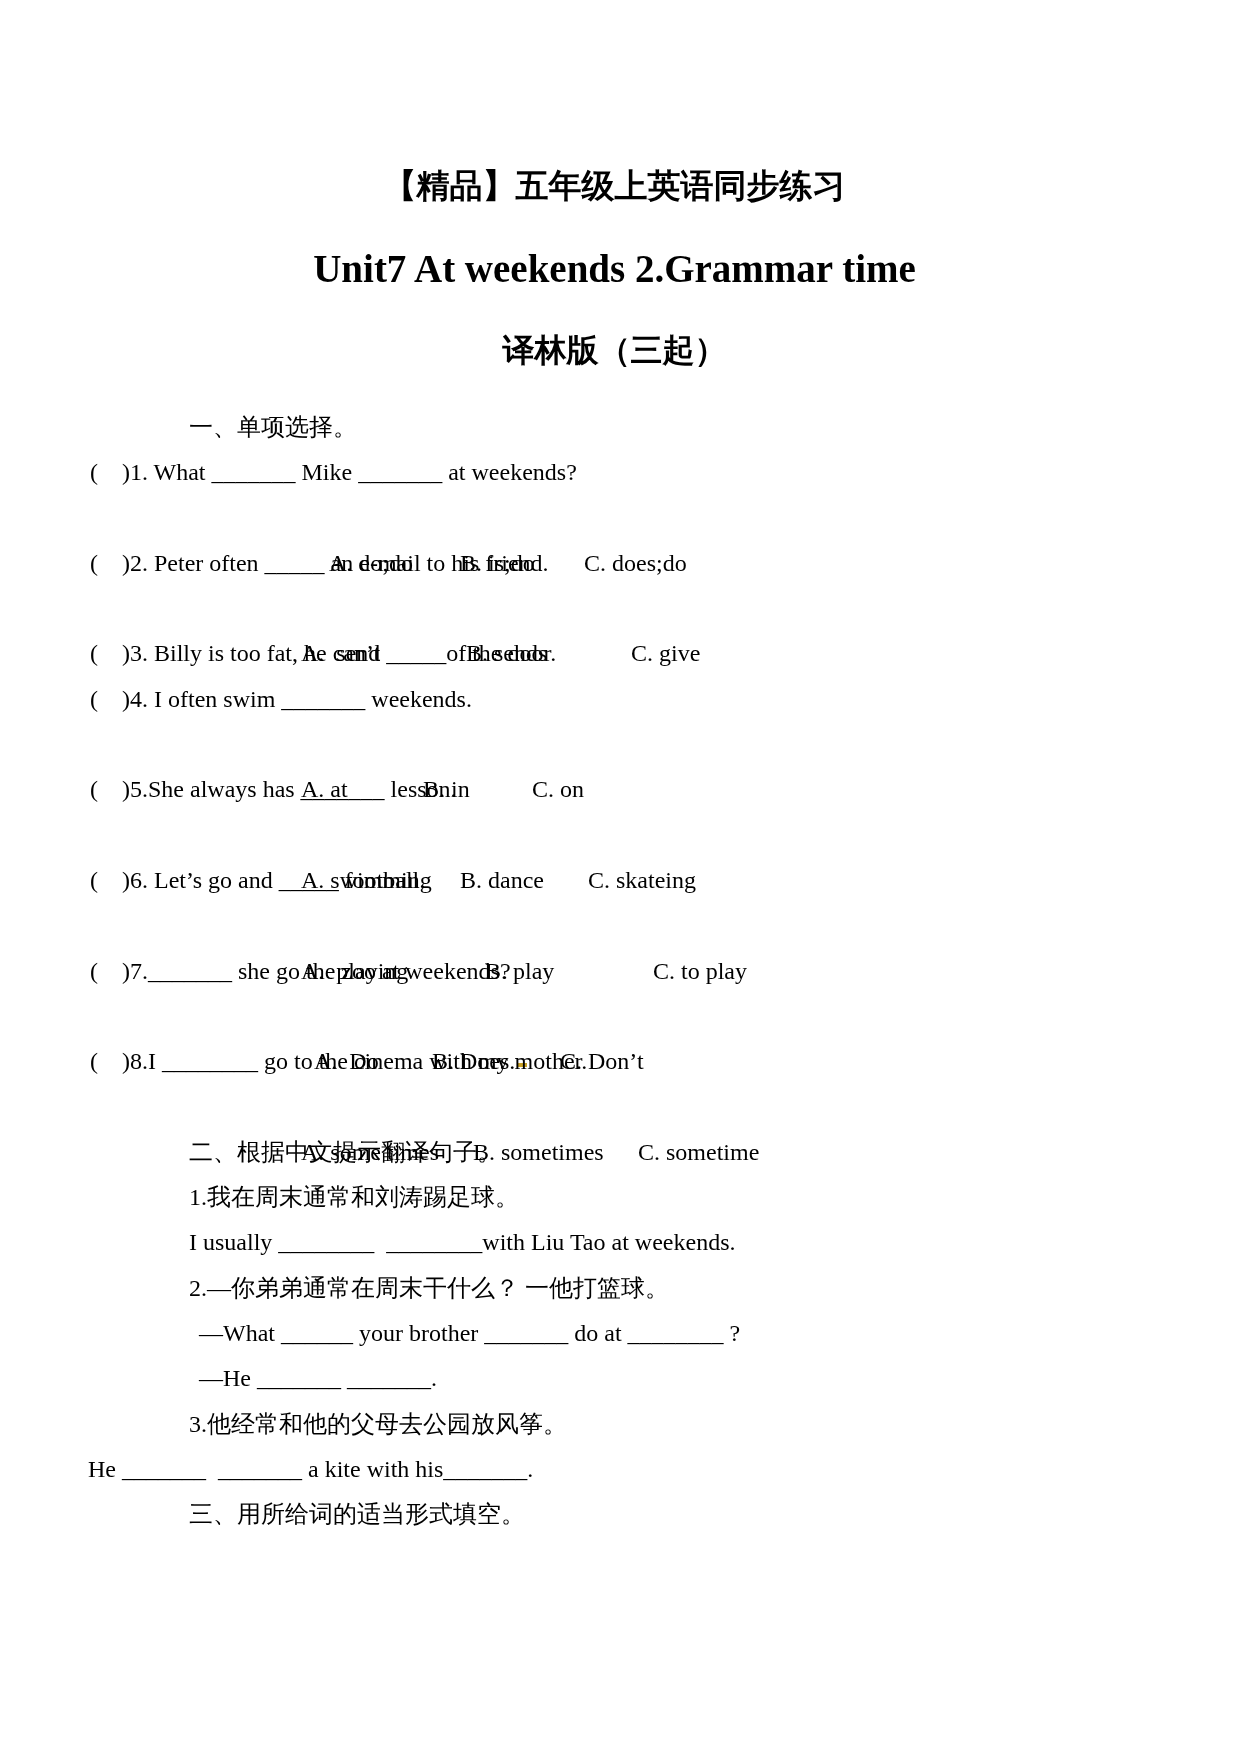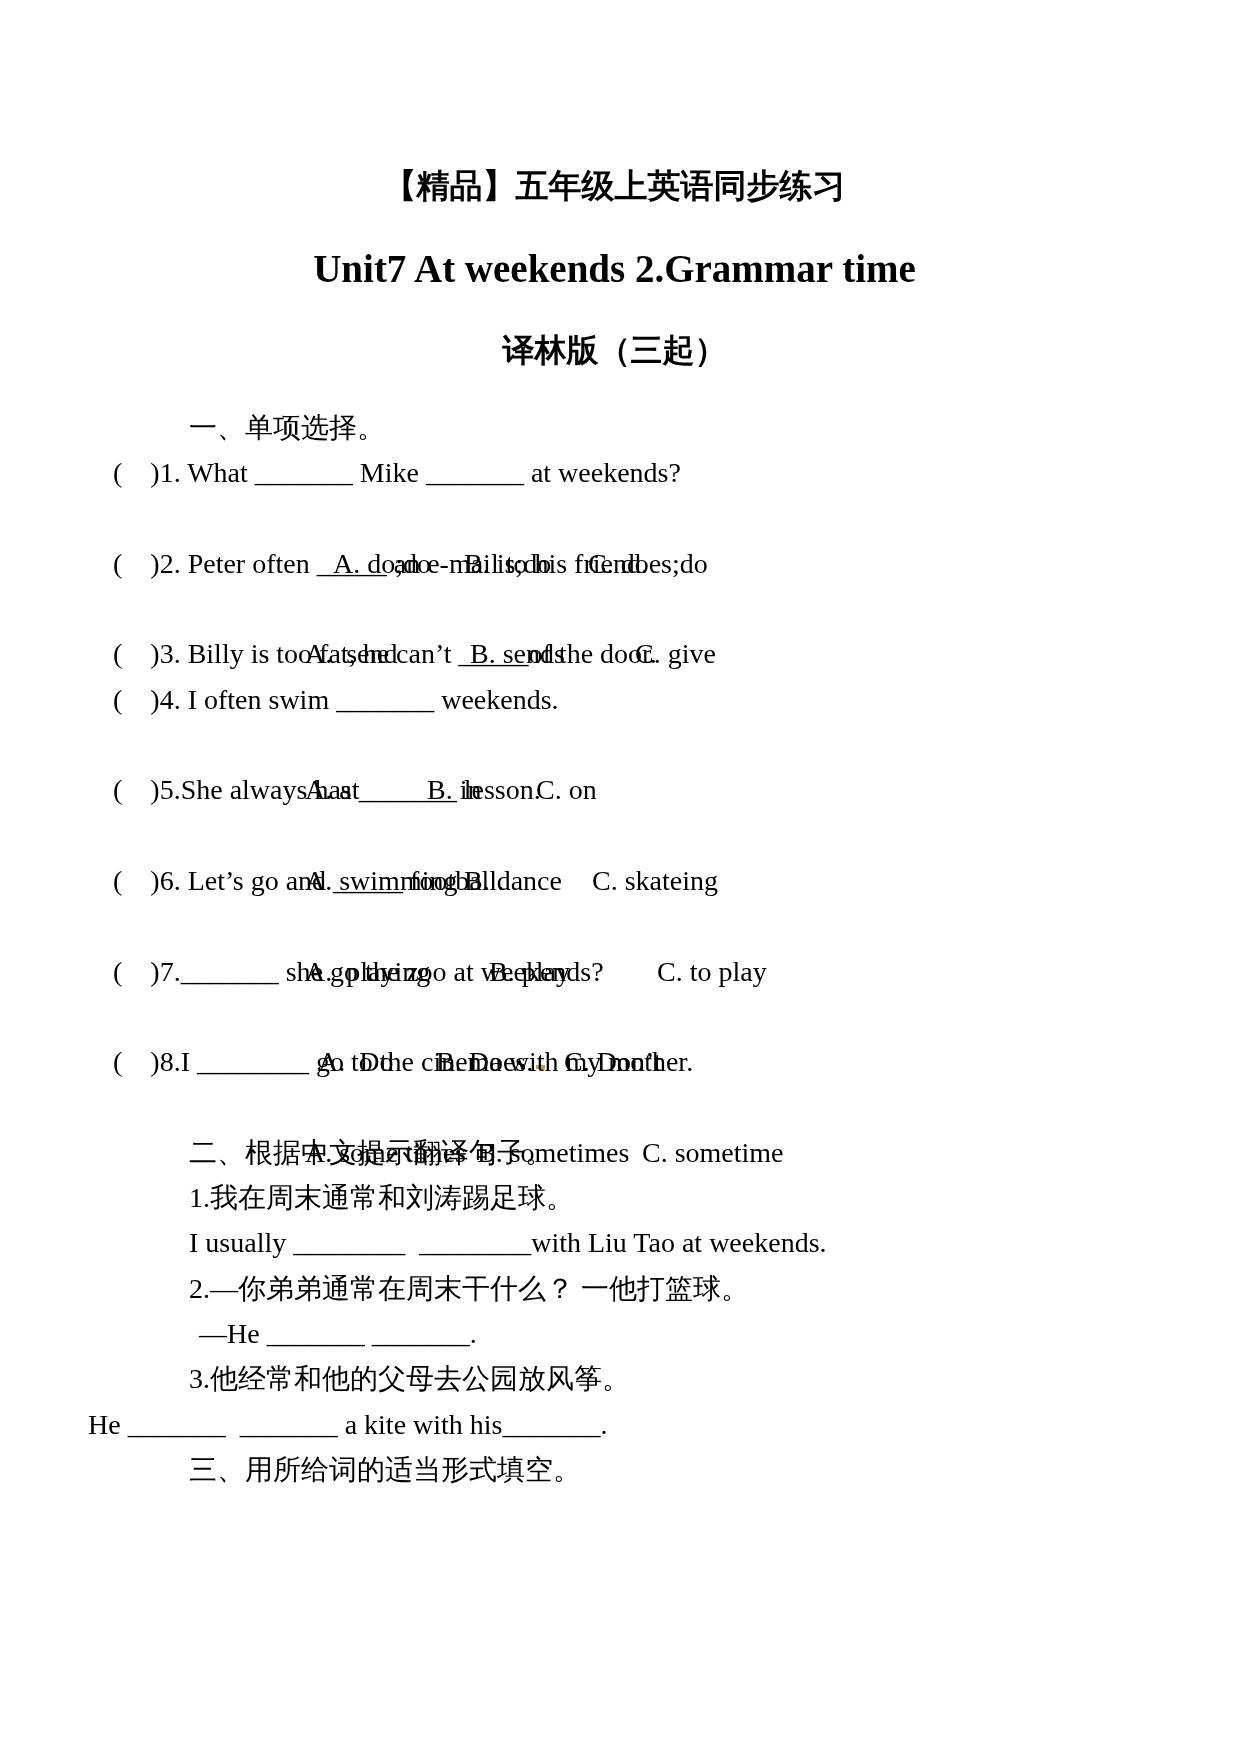--- a/index.html
+++ b/index.html
@@ -12,25 +12,25 @@
     position:absolute;left:0;right:12px;text-align:center;
     font-weight:bold;white-space:pre-wrap;
   }
   .t1{top:164px;font-size:33px;}
   .t2{top:246px;font-size:39px;}
   .t3{top:329px;font-size:32px;}
   .body-flow{
     position:absolute;top:405px;left:0;width:100%;
   }
   .line{
-    height:45.3px;line-height:45.3px;font-size:28px;
+    height:45.3px;line-height:45.3px;font-size:24px;
     white-space:pre-wrap;
   }
   .hdr{padding-left:189px;}
-  .q{padding-left:113px;}
+  .q{padding-left:90px;}
   .base{padding-left:189px;}
   .ind1{padding-left:199px;}
   .ind2{padding-left:88px;}
   .opts{padding-left:277px;}
   .opt{display:inline-block;white-space:pre-wrap;}
   .qr1 .opt:nth-child(1){min-width:131px;margin-left:28px;}  .qr1 .opt:nth-child(2){min-width:124px;}
   .qr2 .opt:nth-child(1){min-width:165px;}  .qr2 .opt:nth-child(2){min-width:165px;}
   .qr3 .opt:nth-child(1){min-width:168px;}  .qr3 .opt:nth-child(2){min-width:172px;}
   .qr4 .opt:nth-child(1){min-width:122px;}  .qr4 .opt:nth-child(2){min-width:109px;}
   .qr5 .opt:nth-child(1){min-width:159px;}  .qr5 .opt:nth-child(2){min-width:128px;}
@@ -91,20 +91,21 @@
   <div class="line opts qr8">
     <span class="opt">A. some times</span><span class="opt">B. sometimes</span><span class="opt">C. sometime</span>
   </div>
 
   <div class="line hdr">二、根据中文提示翻译句子。</div>
 
   <div class="line base">1.我在周末通常和刘涛踢足球。</div>
   <div class="line base">I usually ________  ________with Liu Tao at weekends.</div>
 
   <div class="line base">2.—你弟弟通常在周末干什么？ 一他打篮球。</div>
+  <div class="line ind1">—What ______ your brother _______ do at ________ ?</div>
   <div class="line ind1">—He _______ _______.</div>
 
   <div class="line base">3.他经常和他的父母去公园放风筝。</div>
   <div class="line ind2">He _______  _______ a kite with his_______.</div>
 
   <div class="line hdr">三、用所给词的适当形式填空。</div>
 
 </div>
 
 </body></html>

